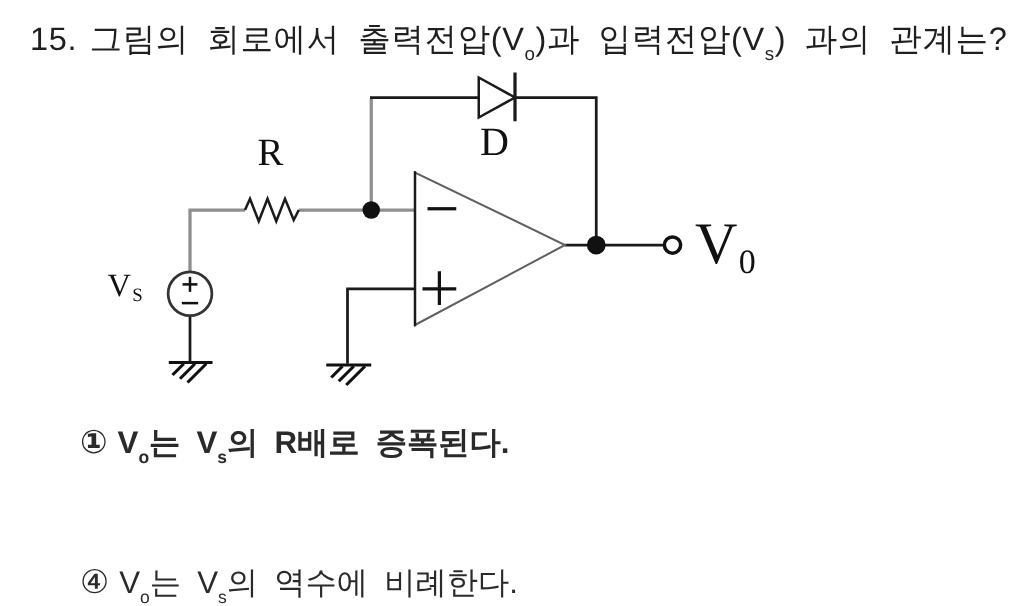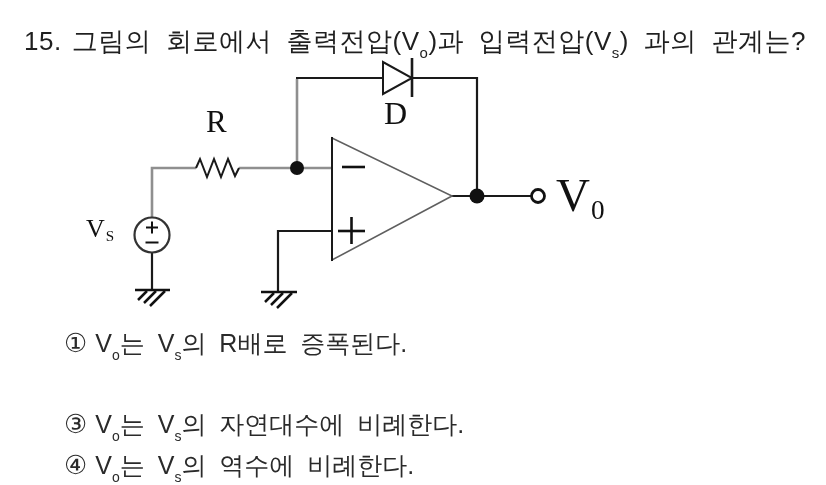--- a/index.html
+++ b/index.html
@@ -6,21 +6,21 @@
   #page{
     position:relative;
     width:826px;height:485px;
     background:#ffffff;
     font-family:"Liberation Sans","DejaVu Sans",sans-serif;
     color:#222;
     overflow:hidden;
   }
   
   .q-title{
-    position:absolute;left:24px;top:24px;
+    position:absolute;left:24px;top:14px;
     font-size:26px;letter-spacing:0.5px;word-spacing:7px;
     color:#1f1f1f;white-space:nowrap;
   }
   .q-title .q-num{margin-right:10px;}
   sub.inline-sub{
     font-size:15px;line-height:0;position:relative;top:2px;
   }
   
   #circuit-svg{position:absolute;left:0;top:0;}
   .circuit-label{
@@ -36,21 +36,21 @@
     font-size:0.58em;position:relative;top:0.28em;margin-left:1px;
   }
   
   .choice{
     position:absolute;left:64px;
     font-size:25px;color:#2a2a2a;
     word-spacing:6px;white-space:nowrap;
   }
   .choice .c-num{margin-right:8px;font-size:26px;}
   .choice sub.inline-sub{font-size:14px;top:2px;}
-  .choice-1{top:327px;}
+  .choice-1{top:337px;font-weight:bold;}
   .choice-2{top:368px;}
   .choice-3{top:408px;}
   .choice-4{top:449px;}
 </style>
 </head>
 <body>
 
 <div id="page">
 
   <div class="q-title">
@@ -127,20 +127,17 @@
   <div class="circuit-label lbl-vs">
     <span>V</span><span class="c-sub">S</span>
   </div>
   <div class="circuit-label lbl-vo">
     <span>V</span><span class="c-sub">0</span>
   </div>
 
   <div class="choice choice-1">
     <span class="c-num">①</span><span>V</span><sub class="inline-sub">o</sub><span>는 V</span><sub class="inline-sub">s</sub><span>의 R배로 증폭된다.</span>
   </div>
-  <div class="choice choice-3">
-    <span class="c-num">③</span><span>V</span><sub class="inline-sub">o</sub><span>는 V</span><sub class="inline-sub">s</sub><span>의 자연대수에 비례한다.</span>
-  </div>
   <div class="choice choice-4">
     <span class="c-num">④</span><span>V</span><sub class="inline-sub">o</sub><span>는 V</span><sub class="inline-sub">s</sub><span>의 역수에 비례한다.</span>
   </div>
 
 </div>
 
 </body></html>

